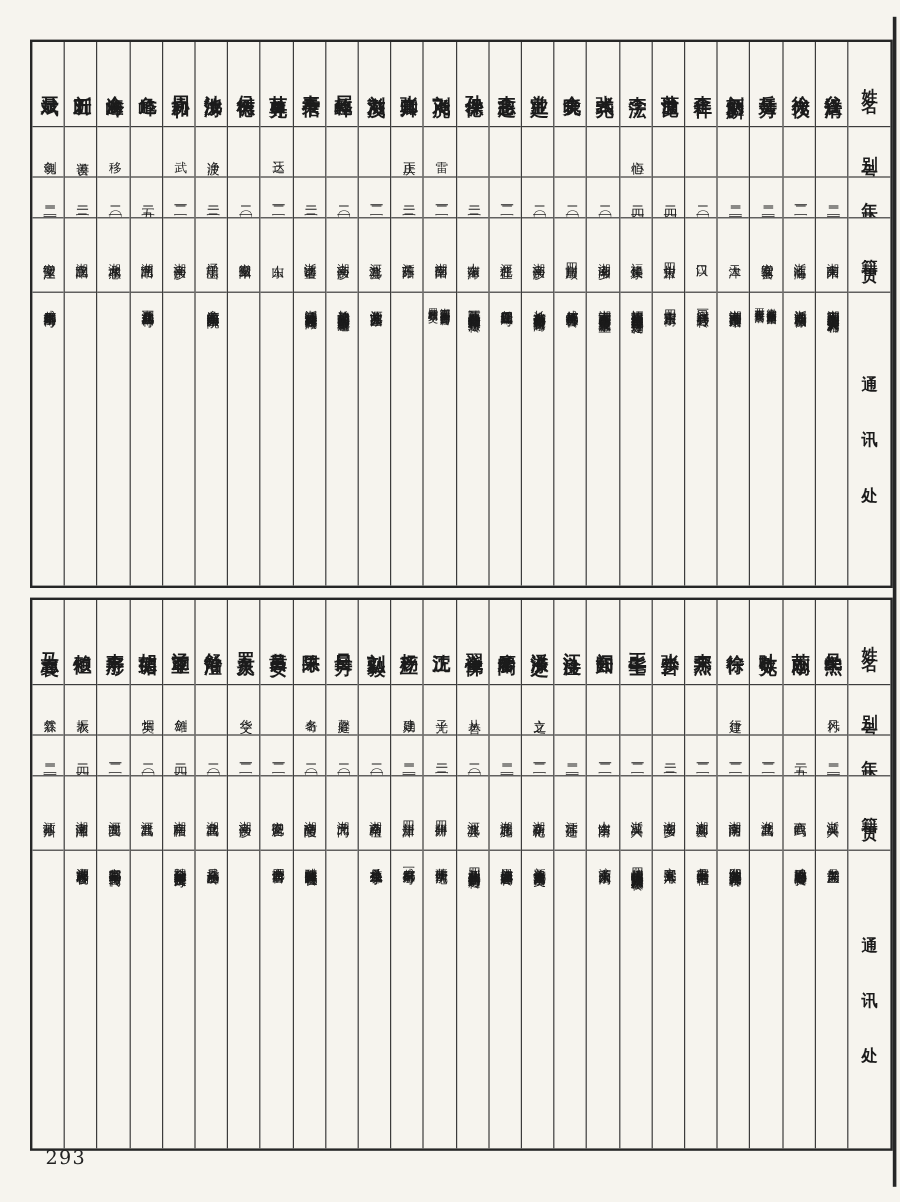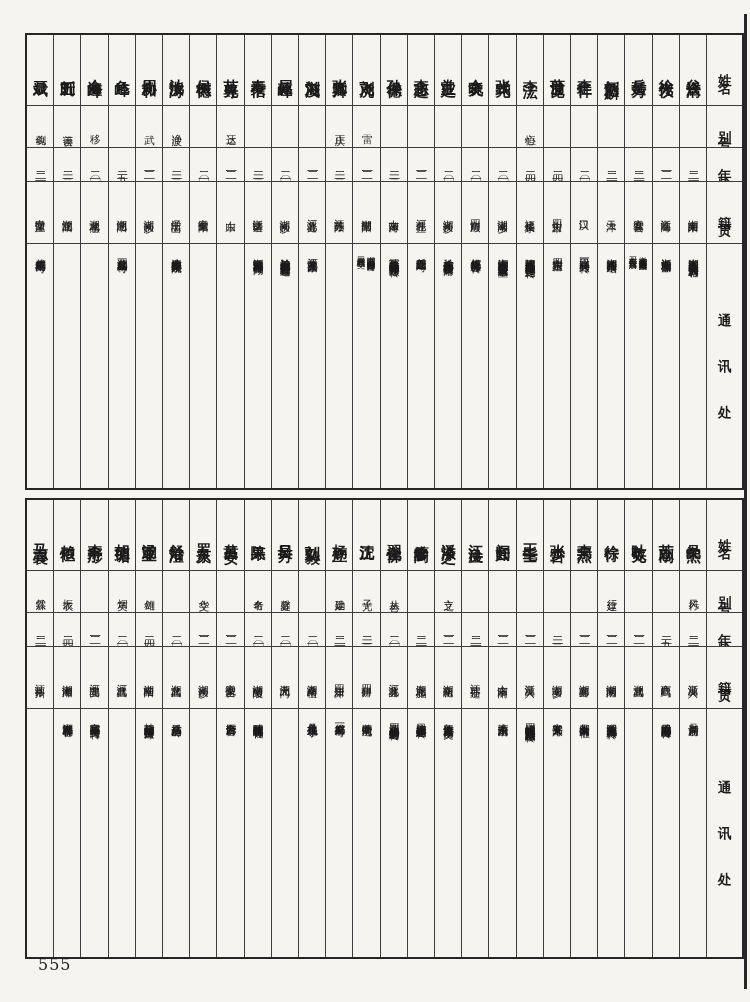--- a/index.html
+++ b/index.html
@@ -937,15 +937,15 @@
           <span class="vtxt age-t">二二</span>
         </div>
         <div class="cell c-native">
           <span class="vtxt native-t">江苏常州</span>
         </div>
         <div class="cell c-contact">
           <span class="vtxt contact-t"></span>
         </div>
       </div>
     </div>
-  <div class="page-number">555</div>
+  <div class="page-number">293</div>
   <div class="page-edge"></div>
 </div>
 
 </body></html>

